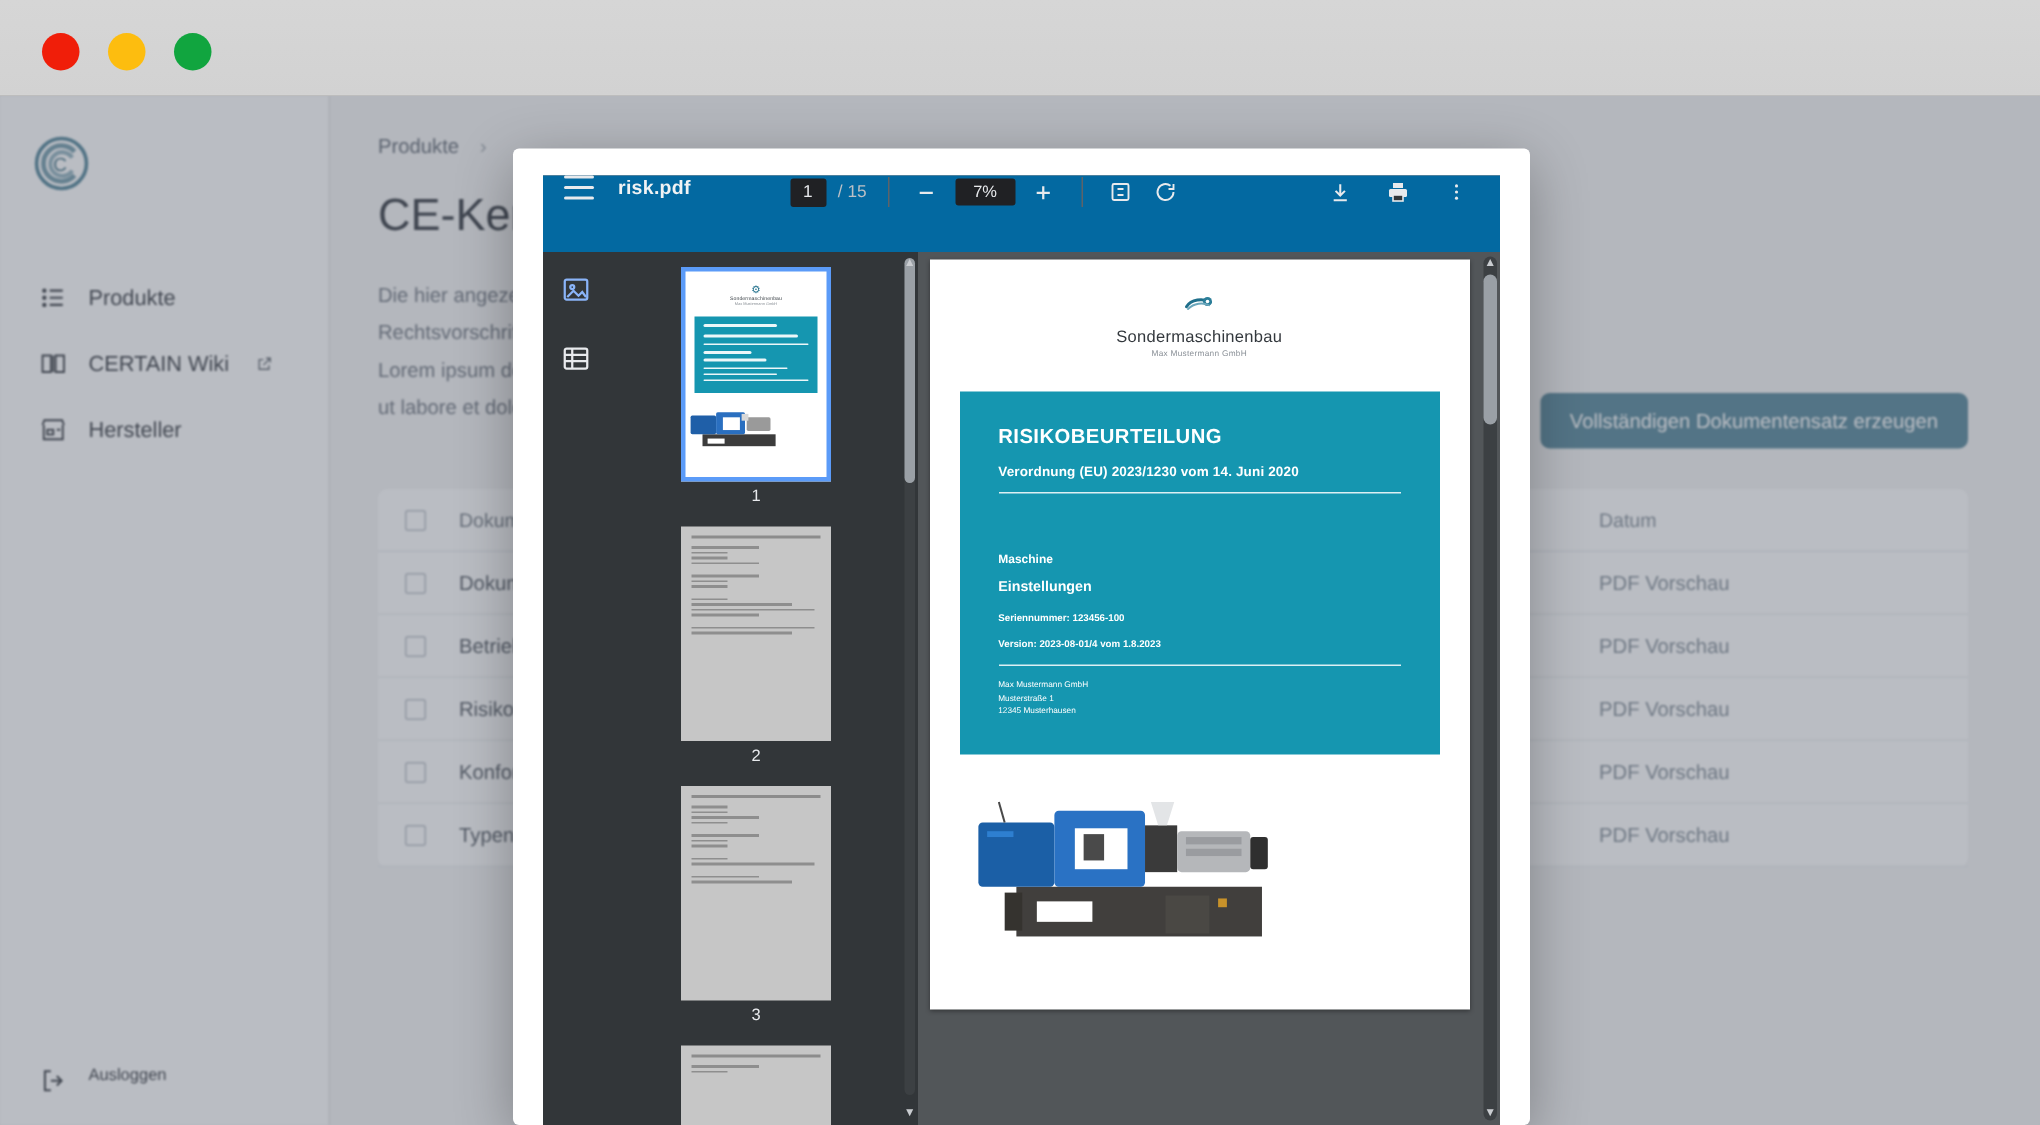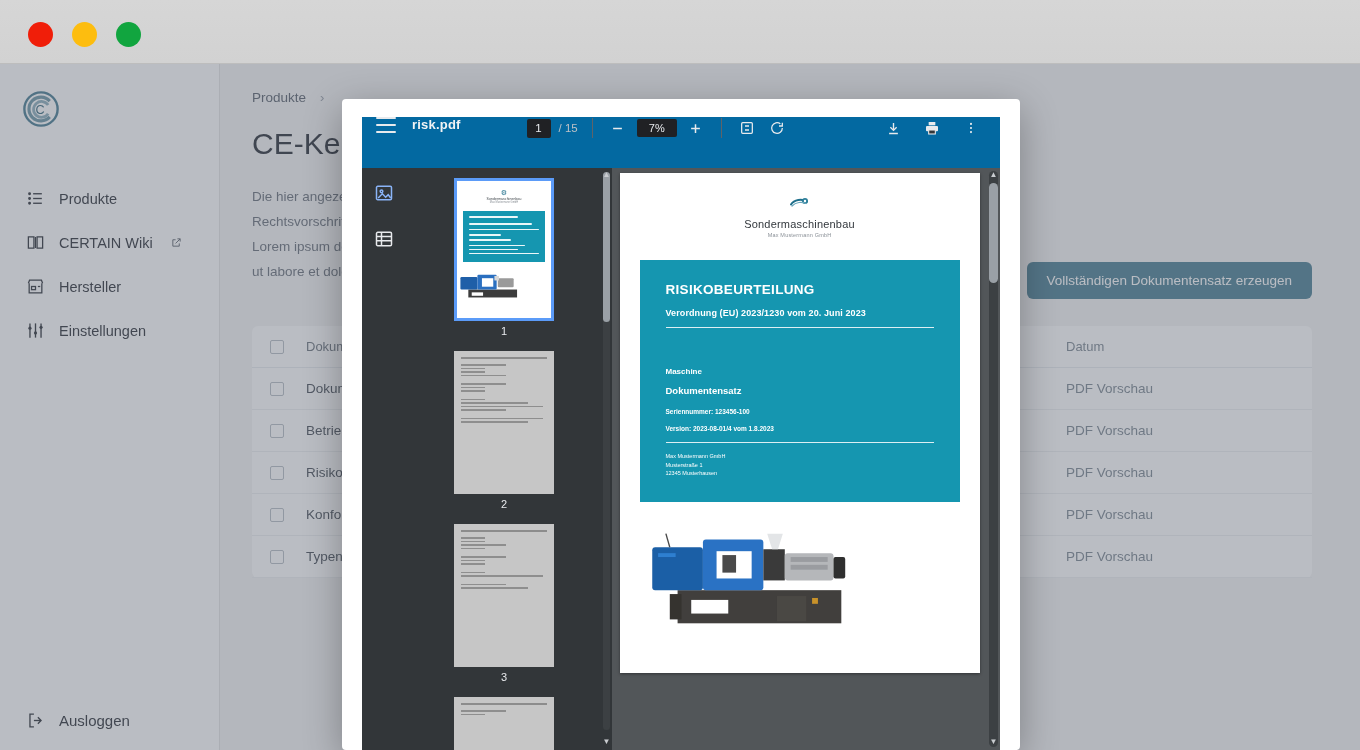--- a/index.html
+++ b/index.html
@@ -54,21 +54,21 @@
   .nav { margin-top: 52px; display: flex; flex-direction: column; gap: 7px; }
   .nav-item {
     display: flex; align-items: center; gap: 14px;
     padding: 9px 0 9px 26px; cursor: pointer;
     font-size: 14.5px; color: #31353c;
   }
   .nav-item .ico { width: 19px; height: 19px; flex: none; color: #31353c; }
   .nav-item .ext { width: 11px; height: 11px; margin-left: 4px; color: #5a6069; }
 
   .sidebar-footer { margin-top: auto; padding: 0 0 20px 26px; }
-  .logout { display: flex; align-items: center; gap: 14px; font-size: 15px; color: #31353c; cursor: pointer; }
+  .logout { display: flex; align-items: flex-start; gap: 14px; font-size: 11px; color: #31353c; cursor: pointer; }
   .logout .ico { width: 19px; height: 19px; }
 
   
   .main { position: absolute; left: 220px; top: 0; right: 0; height: 686px; background: #f4f4f4; padding: 26px 30px 0 32px; }
   .breadcrumb { display: flex; align-items: center; gap: 14px; font-size: 13.5px; color: #5d6570; }
   .breadcrumb .sep { color: #9aa1aa; font-size: 13px; }
   .breadcrumb .crumb { cursor: pointer; }
   .page-title { margin-top: 22px; font-size: 30px; color: #2e333b; font-weight: 400; }
   .intro { margin-top: 24px; font-size: 13.5px; line-height: 1.85; color: #6c737d; max-width: 760px; }
 
@@ -257,31 +257,20 @@
           <div class="nav-item">
             <svg class="ico" viewBox="0 0 24 24" fill="none" stroke="currentColor" stroke-width="1.6">
               <path d="M3 8l1.5-4h15L21 8"></path>
                 <path d="M4 8v12h16V8"></path>
                 <rect x="7" y="12" width="5" height="4"></rect>
                 <line x1="15" y1="12" x2="18" y2="12"></line>
             </svg>
             <span>Hersteller</span>
           </div>
 
-          <div class="nav-item">
-            <svg class="ico" viewBox="0 0 24 24" fill="none" stroke="currentColor" stroke-width="1.7">
-              <line x1="5" y1="3" x2="5" y2="21"></line>
-                <line x1="12" y1="3" x2="12" y2="21"></line>
-                <line x1="19" y1="3" x2="19" y2="21"></line>
-              <circle cx="5" cy="9" r="2" fill="currentColor" stroke="none"></circle>
-                <circle cx="12" cy="15" r="2" fill="currentColor" stroke="none"></circle>
-                <circle cx="19" cy="8" r="2" fill="currentColor" stroke="none"></circle>
-            </svg>
-            <span>Einstellungen</span>
-          </div>
         </div>
 
         <div class="sidebar-footer">
           <div class="logout">
             <svg class="ico" viewBox="0 0 24 24" fill="none" stroke="currentColor" stroke-width="1.7">
               <path d="M10 4H5v16h5"></path>
                 <path d="M15 8l4 4-4 4"></path>
                 <line x1="19" y1="12" x2="10" y2="12"></line>
             </svg>
             <span>Ausloggen</span>
@@ -553,24 +542,24 @@
                   <circle cx="36" cy="11" r="6" fill="#2b7e99"></circle>
                   <circle cx="36" cy="11" r="2.4" fill="#ffffff"></circle>
                   <path d="M10 21 C18 13, 30 12, 38 16" stroke="#6aa6bb" stroke-width="2.5" fill="none" stroke-linecap="round"></path>
                 </svg>
                 <div class="dl-name">Sondermaschinenbau</div>
                 <div class="dl-sub">Max Mustermann GmbH</div>
               </div>
 
               <div class="teal-box">
                 <div class="tb-title">RISIKOBEURTEILUNG</div>
-                <div class="tb-reg">Verordnung (EU) 2023/1230 vom 20. Juni 2023</div>
+                <div class="tb-reg">Verordnung (EU) 2023/1230 vom 14. Juni 2020</div>
                 <div class="tb-hr"></div>
                 <div class="tb-m1">Maschine</div>
-                <div class="tb-m2">Dokumentensatz</div>
+                <div class="tb-m2">Einstellungen</div>
                 <div class="tb-sn">Seriennummer: 123456-100</div>
                 <div class="tb-ver">Version: 2023-08-01/4 vom 1.8.2023</div>
                 <div class="tb-hr2"></div>
                 <div class="tb-addr">
                   <div>Max Mustermann GmbH</div>
                   <div>Musterstraße 1</div>
                   <div>12345 Musterhausen</div>
                 </div>
               </div>
 

